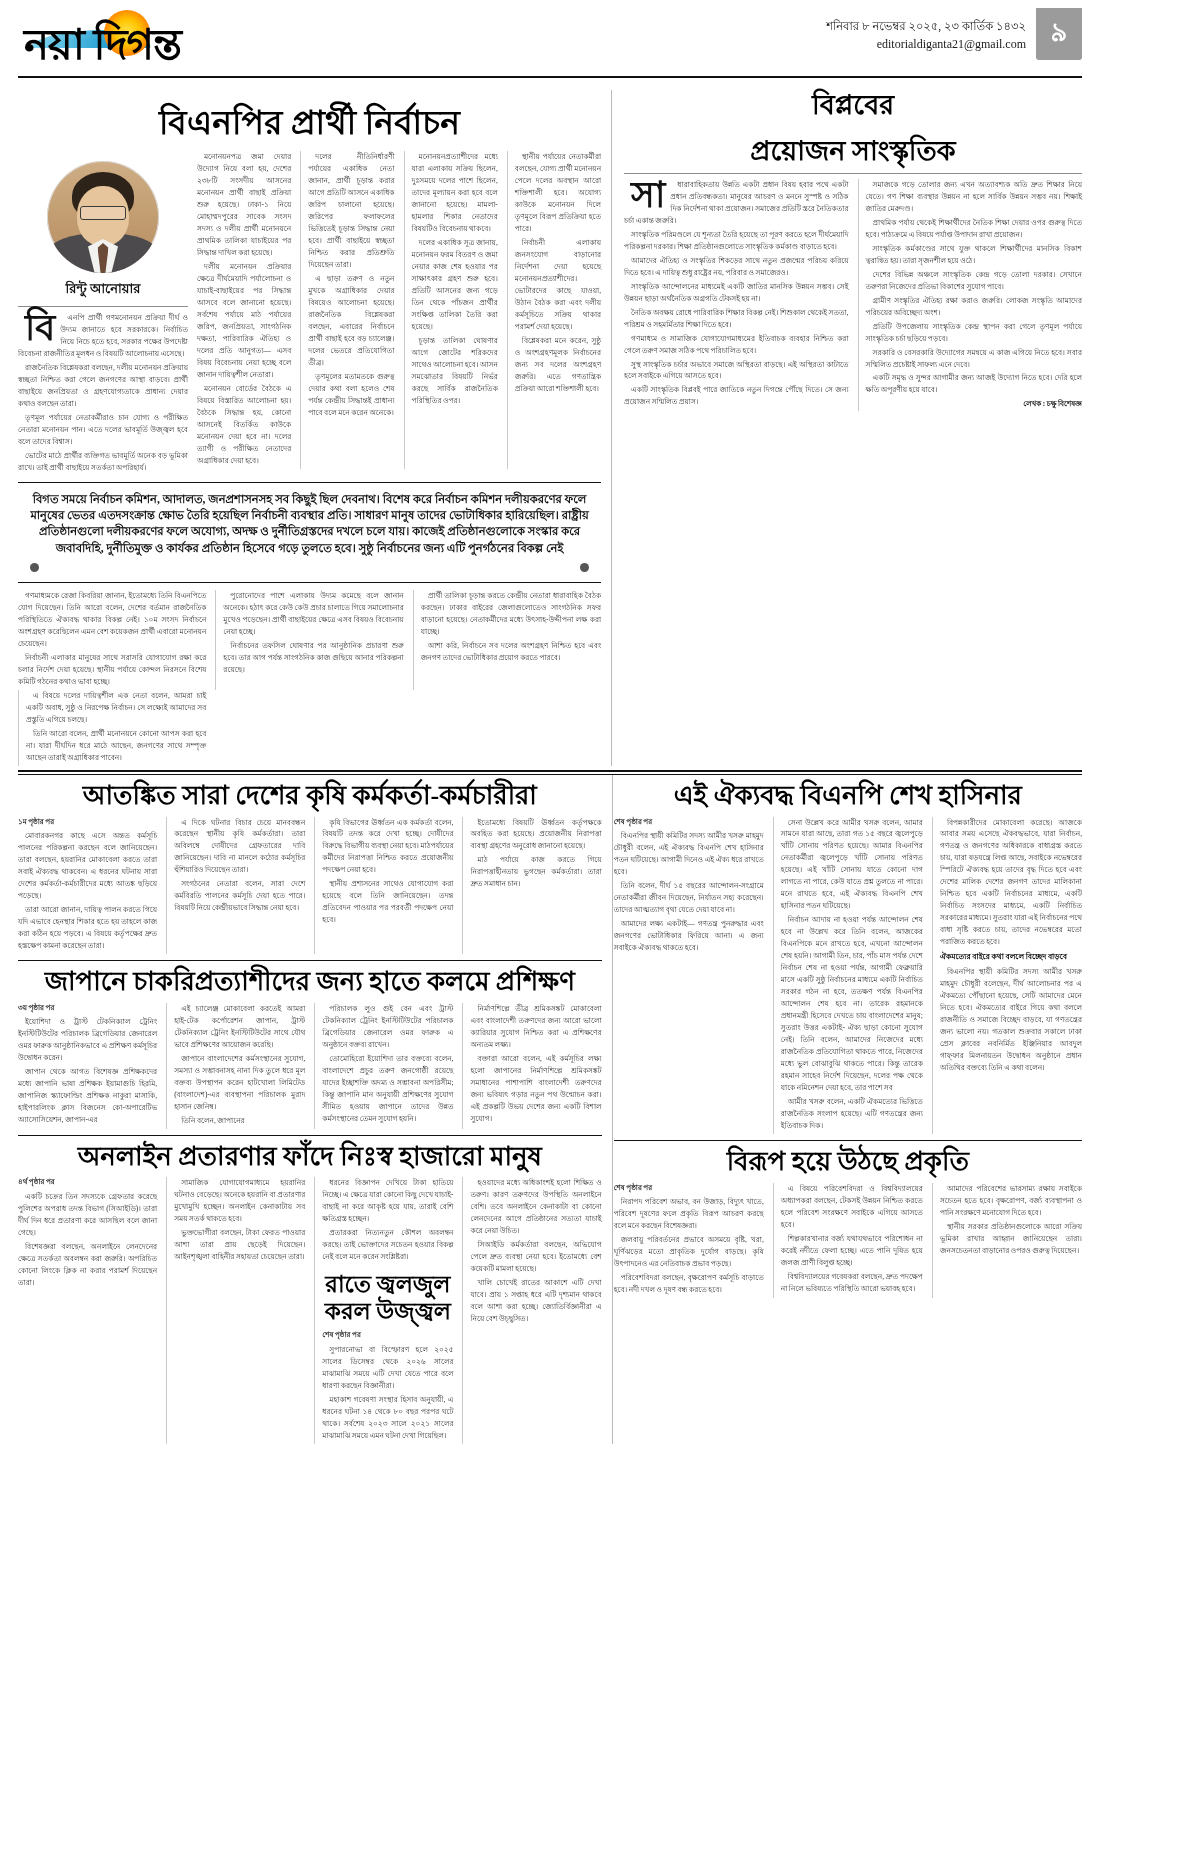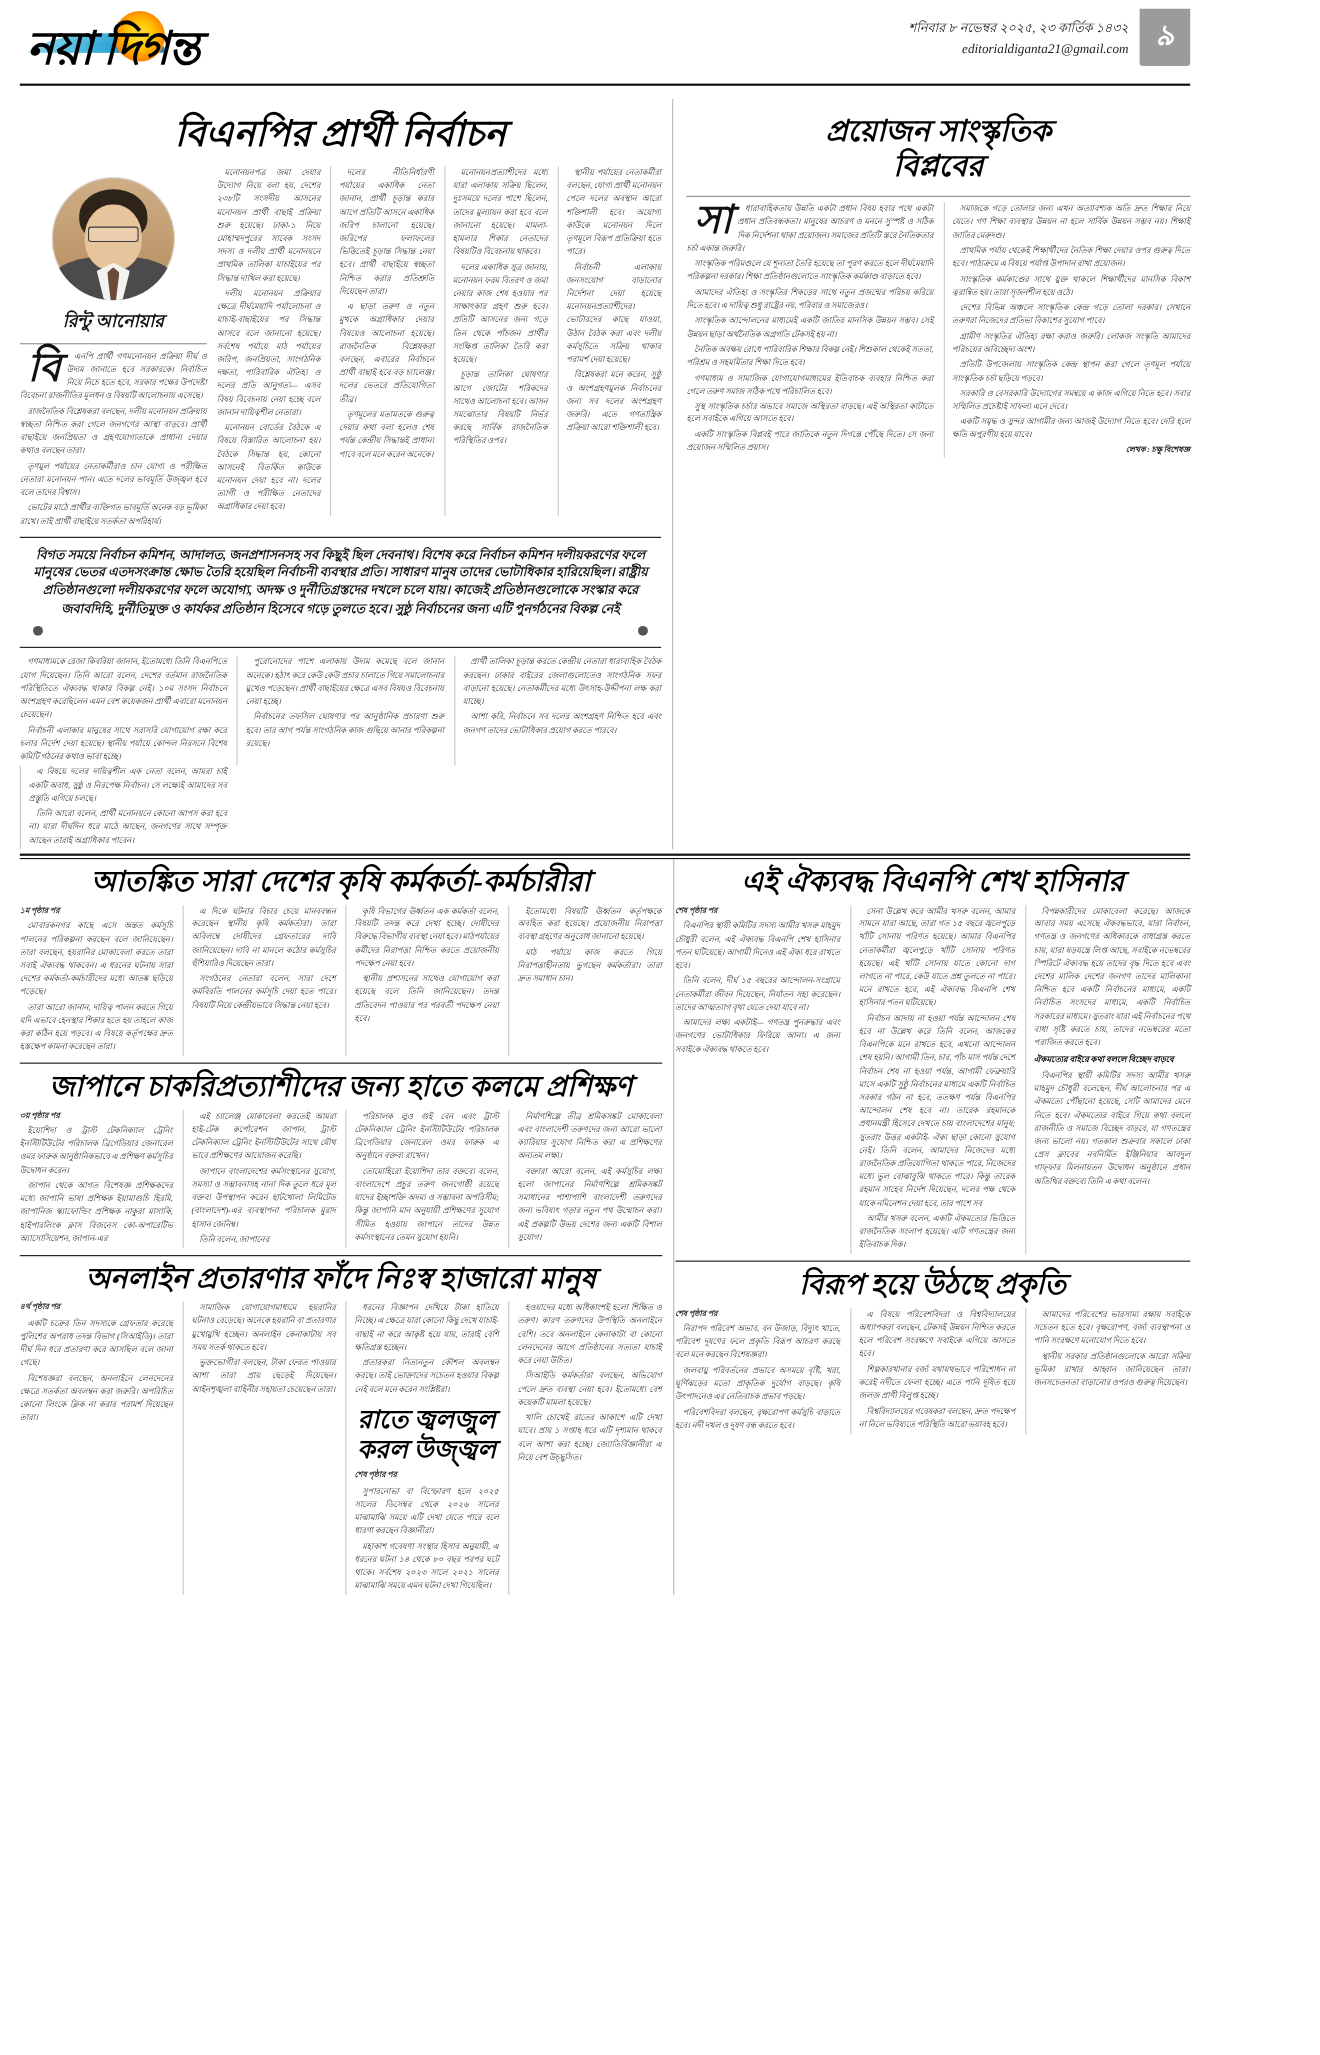--- a/index.html
+++ b/index.html
@@ -4,21 +4,21 @@
 <title>Naya Diganta — Editorial Page</title>
 <style>
   html,body{margin:0;padding:0;background:#ffffff;}
   body{
     width:1200px;height:1868px;
     font-family:"Liberation Serif","DejaVu Serif",serif;
     color:#15171a;
     -webkit-font-smoothing:antialiased;
     position:relative;overflow:hidden;
   }
-  .page{width:1100px;height:1868px;position:relative;box-sizing:border-box;padding:0 18px;font-style:italic;}
+  .page{width:1100px;height:1868px;position:relative;box-sizing:border-box;padding:0 18px;}
 
   
   .masthead{display:flex;align-items:flex-start;justify-content:space-between;height:64px;padding-top:8px;}
   .logo-wrap{display:flex;align-items:flex-end;position:relative;width:330px;height:60px;}
   .logo-sun{
     position:absolute;left:86px;top:2px;width:46px;height:46px;border-radius:50%;
     background:radial-gradient(circle at 50% 48%, #ffe24a 0%, #ffc400 38%, #ff8c00 66%, #f05a00 100%);
   }
   .logo-swoosh{
     position:absolute;left:14px;top:22px;width:120px;height:18px;
@@ -84,21 +84,21 @@
   .ph-face{position:absolute;left:50%;top:22%;width:52px;height:60px;transform:translateX(-50%);
     background:#e6c49c;border-radius:48% 48% 46% 46%;}
   .ph-glass{position:absolute;left:50%;top:40%;width:44px;height:12px;transform:translateX(-50%);
     border:1.6px solid #3a3a3a;border-radius:3px;background:rgba(255,255,255,.18);}
   .ph-suit{position:absolute;left:50%;bottom:0;width:108px;height:40px;transform:translateX(-50%);
     background:#4c4a4d;border-radius:46% 46% 0 0;}
   .ph-shirt{position:absolute;left:50%;bottom:0;width:30px;height:34px;transform:translateX(-50%);
     background:#f2f2f0;clip-path:polygon(50% 0,100% 22%,78% 100%,22% 100%,0 22%);}
   .ph-tie{position:absolute;left:50%;bottom:0;width:11px;height:30px;transform:translateX(-50%);
     background:#6b4a38;clip-path:polygon(50% 0,100% 16%,72% 100%,28% 100%,0 16%);}
-  .author-name{font-size:16px;font-weight:bold;margin-top:6px;color:#111;}
+  .author-name{font-size:13px;font-weight:bold;margin-top:6px;color:#111;}
   .author-name-2l{font-size:12.5px;font-weight:bold;line-height:1.35;margin-top:7px;color:#111;}
 
   .author-photo-rect{
     width:116px;height:128px;margin:0 auto;position:relative;overflow:hidden;
     background:linear-gradient(#dcdcd8,#cfcfca);box-shadow:inset 0 0 0 1px #cfcfcf;
   }
   .pr-hair{position:absolute;left:50%;top:6%;width:72px;height:44px;transform:translateX(-50%);
     background:#8e8e8e;border-radius:50% 50% 40% 40%;}
   .pr-face{position:absolute;left:50%;top:16%;width:62px;height:70px;transform:translateX(-50%);
     background:#d8b894;border-radius:46% 46% 44% 44%;}
@@ -241,22 +241,22 @@
           <p>আশা করি, নির্বাচনে সব দলের অংশগ্রহণ নিশ্চিত হবে এবং জনগণ তাদের ভোটাধিকার প্রয়োগ করতে পারবে।</p>
         </div>
         <div class="body-col">
           <p>এ বিষয়ে দলের দায়িত্বশীল এক নেতা বলেন, আমরা চাই একটি অবাধ, সুষ্ঠু ও নিরপেক্ষ নির্বাচন। সে লক্ষ্যেই আমাদের সব প্রস্তুতি এগিয়ে চলছে।</p>
           <p>তিনি আরো বলেন, প্রার্থী মনোনয়নে কোনো আপস করা হবে না। যারা দীর্ঘদিন ধরে মাঠে আছেন, জনগণের সাথে সম্পৃক্ত আছেন তারাই অগ্রাধিকার পাবেন।</p>
         </div>
       </div>
     </div>
 
     <div class="top-right divider-v">
+      <div class="hl hl-side" style="margin-bottom:10px;">বিপ্লবের</div>
       <div class="hl hl-side" style="margin-top:14px;">প্রয়োজন সাংস্কৃতিক</div>
-      <div class="hl hl-side" style="margin-bottom:10px;">বিপ্লবের</div>
 
       <div class="hr-sec-thin"></div>
 
       <div class="cols2">
         <div class="body-col">
           <p><span class="dropcap">সা</span><span>ধারাবাহিকতায় উন্নতি একটা প্রধান বিষয় হবার পথে একটা প্রধান প্রতিবন্ধকতা। মানুষের আচরণ ও মননে সুস্পষ্ট ও সঠিক দিক নির্দেশনা থাকা প্রয়োজন। সমাজের প্রতিটি স্তরে নৈতিকতার চর্চা একান্ত জরুরি।</span></p>
           <p>সাংস্কৃতিক পরিমণ্ডলে যে শূন্যতা তৈরি হয়েছে তা পূরণ করতে হলে দীর্ঘমেয়াদি পরিকল্পনা দরকার। শিক্ষা প্রতিষ্ঠানগুলোতে সাংস্কৃতিক কর্মকাণ্ড বাড়াতে হবে।</p>
           <p>আমাদের ঐতিহ্য ও সংস্কৃতির শিকড়ের সাথে নতুন প্রজন্মের পরিচয় করিয়ে দিতে হবে। এ দায়িত্ব শুধু রাষ্ট্রের নয়, পরিবার ও সমাজেরও।</p>
           <p>সাংস্কৃতিক আন্দোলনের মাধ্যমেই একটি জাতির মানসিক উন্নয়ন সম্ভব। সেই উন্নয়ন ছাড়া অর্থনৈতিক অগ্রগতি টেকসই হয় না।</p>
           <p>নৈতিক অবক্ষয় রোধে পারিবারিক শিক্ষার বিকল্প নেই। শিশুকাল থেকেই সততা, পরিশ্রম ও সহমর্মিতার শিক্ষা দিতে হবে।</p>

